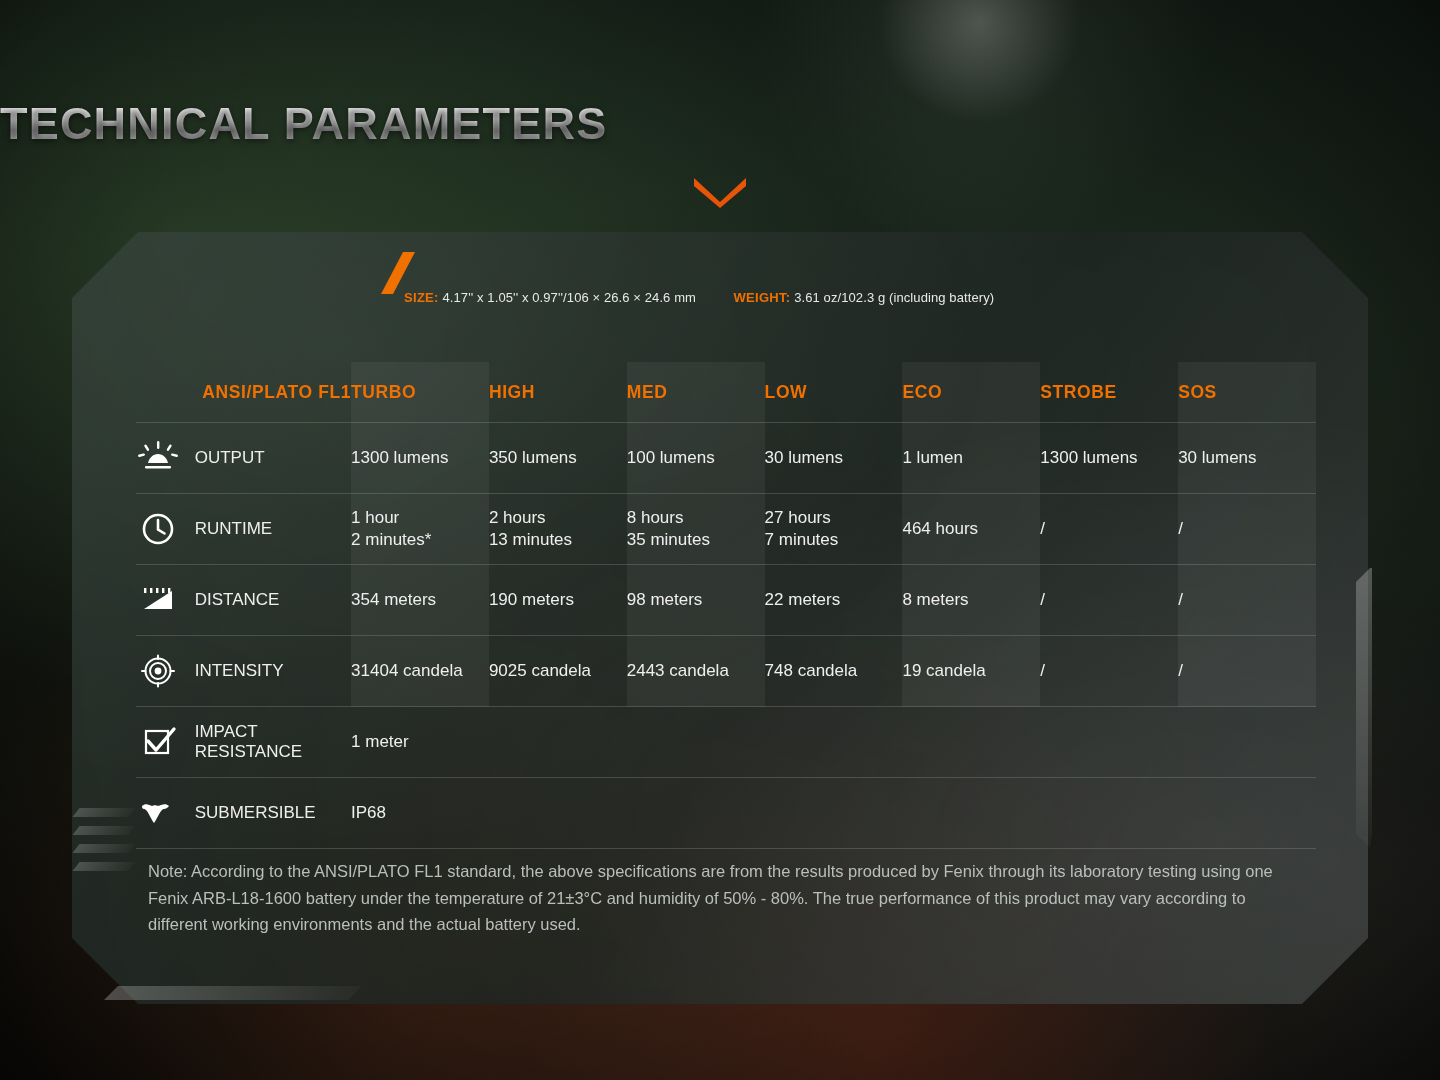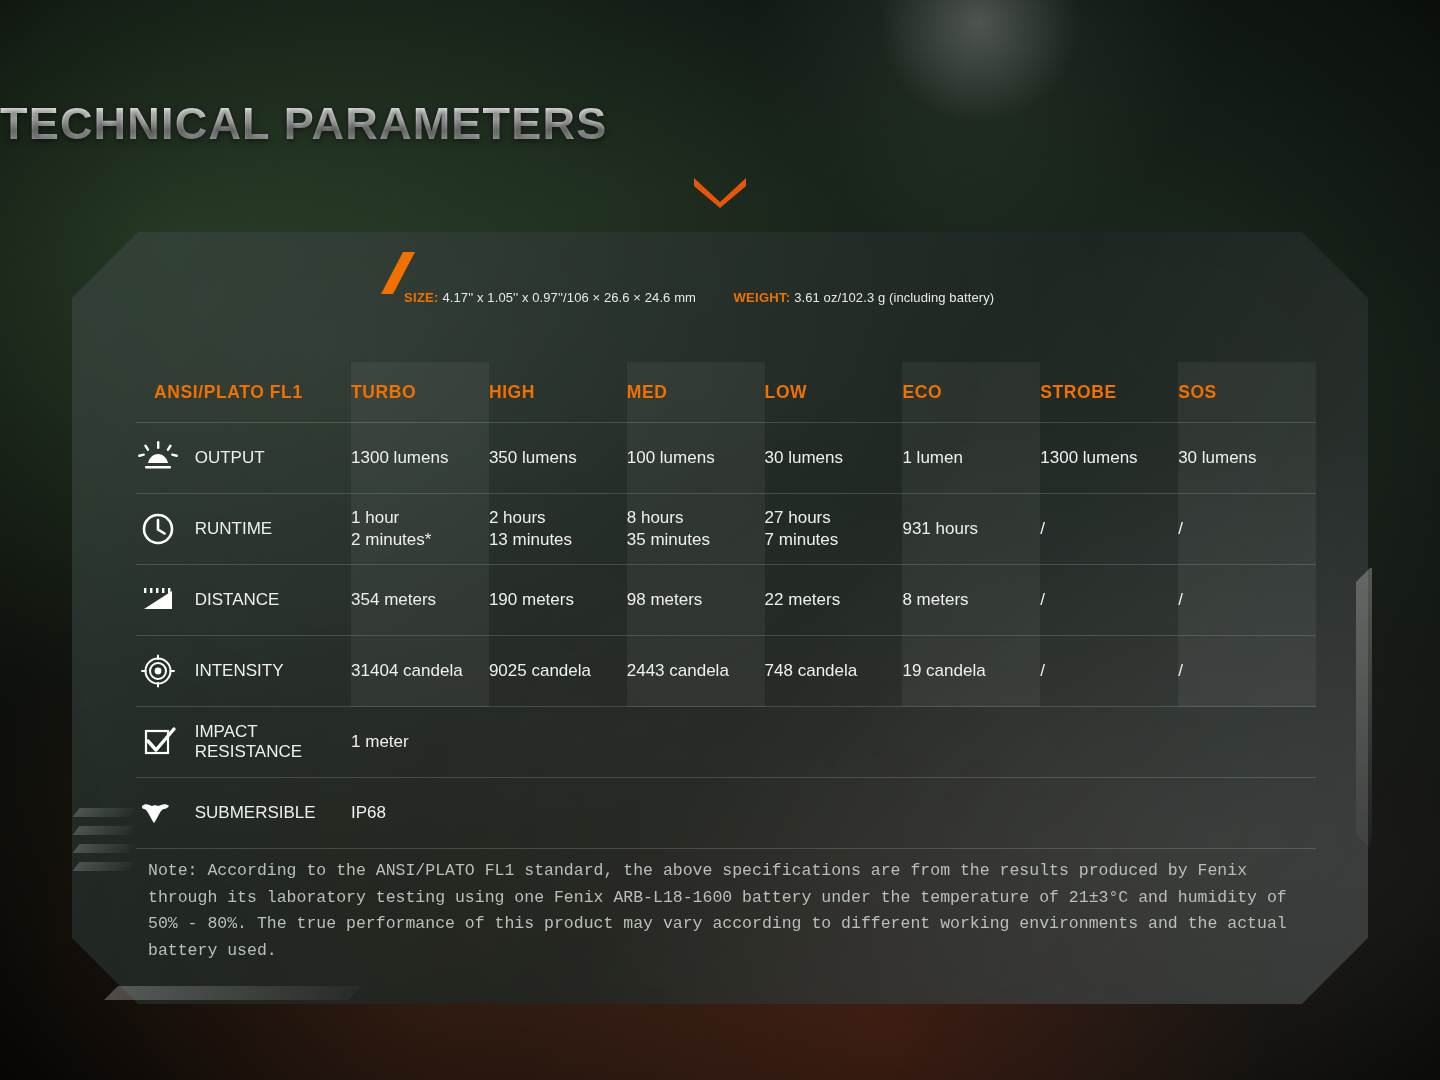--- a/index.html
+++ b/index.html
@@ -167,21 +167,21 @@
     border-bottom: 1px solid rgba(190,200,195,0.22);
   }
   .table thead th {
     height: 60px;
     color: #f07000;
     font-weight: bold;
     font-size: 17.5px;
     letter-spacing: 0.6px;
   }
   .table thead th.first {
-    text-align: left;
+    text-align: right;
     padding-left: 18px;
     font-size: 17.5px;
   }
   .table tbody td { height: 70px; line-height: 1.28; }
 
   
   .shade { background: rgba(255,255,255,0.055); }
 
   .rowlabel {
     text-align: left;
@@ -208,21 +208,20 @@
 
   
   .note {
     position: absolute;
     left: 148px;
     top: 858px;
     width: 1160px;
     color: #b9bfbb;
     font-size: 16.5px;
     line-height: 1.62;
-    font-family: Liberation Mono, monospace;
   }
   .note p { margin: 0; }
 </style>
 </head>
 <body>
 
 <div class="bg"></div>
 <div class="bg-vignette"></div>
 
 <div class="title">TECHNICAL PARAMETERS</div>
@@ -314,21 +313,21 @@
             <circle cx="22" cy="17" r="14" fill="none" stroke="#ffffff" stroke-width="2.6"></circle>
             <path d="M22 8v9.5l6.5 4" fill="none" stroke="#ffffff" stroke-width="2.6" stroke-linecap="round"></path>
           </svg>
         </span>
         <span class="txt">RUNTIME</span>
       </td>
       <td class="shade cellmulti">1 hour<br>2 minutes*</td>
       <td class="cellmulti">2 hours<br>13 minutes</td>
       <td class="shade cellmulti">8 hours<br>35 minutes</td>
       <td class="cellmulti">27 hours<br>7 minutes</td>
-      <td class="shade">931 hours</td>
+      <td class="shade">464 hours</td>
       <td class="slash">/</td>
       <td class="shade slash">/</td>
     </tr>
 
     <tr>
       <td class="rowlabel">
         <span class="ico">
           <svg viewBox="0 0 44 34" width="44" height="34">
             <polygon points="8,26 36,8 36,26" fill="#ffffff"></polygon>
             <g fill="#ffffff">

